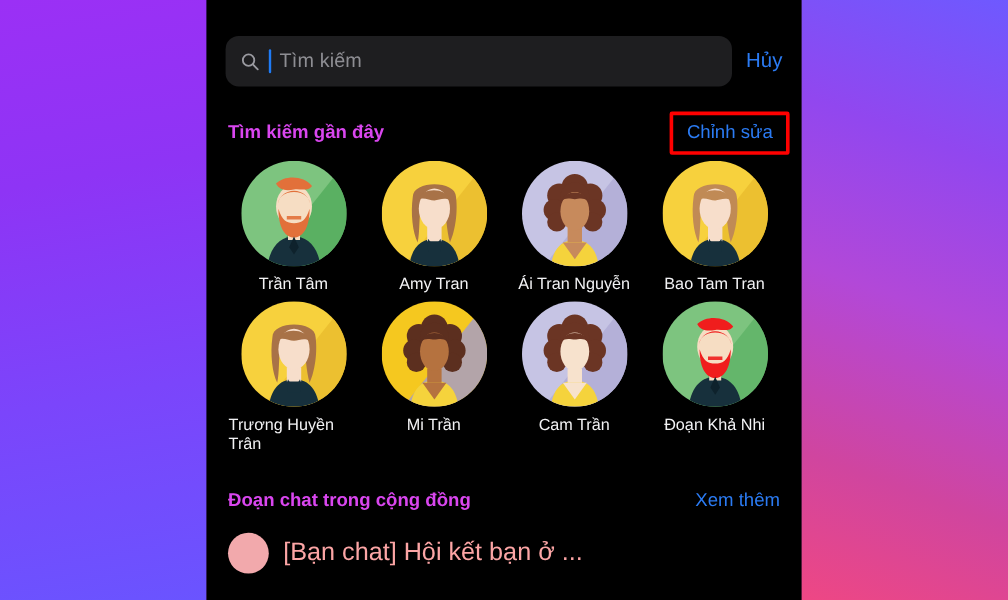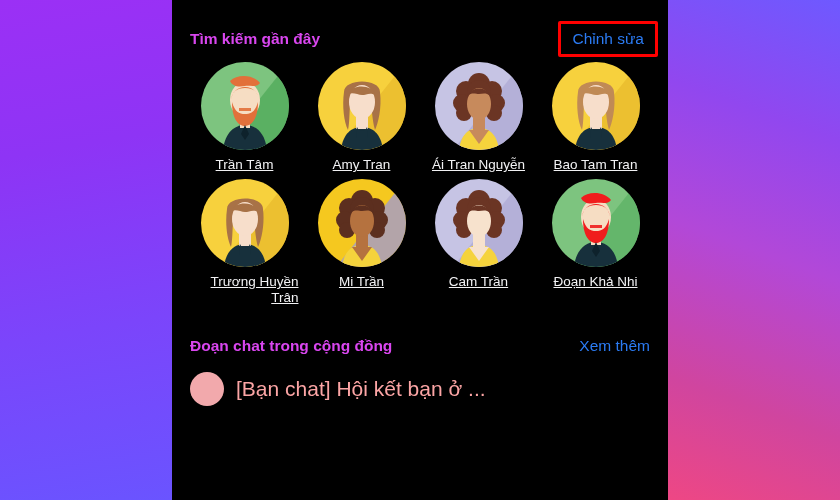--- a/index.html
+++ b/index.html
@@ -58,41 +58,52 @@
     padding:0 14px; margin-top:10px; row-gap:6px;
   }
   .cell { display:flex; flex-direction:column; align-items:center; }
   .av {
     width:88px; height:88px; border-radius:50%; overflow:hidden;
     position:relative; display:block;
   }
   .av svg { display:block; width:88px; height:88px; }
   .nm {
     margin-top:7px; color:#f2f2f4; font-size:13.5px; line-height:16px;
-    text-align:right; max-width:108px;text-decoration:underline;
+    text-align:left; max-width:108px;
   }
   
   .sechead2 {
     display:flex; align-items:center; justify-content:space-between;
     padding:0 18px; margin-top:28px; height:24px;
   }
   .chatrow {
     display:flex; align-items:center; gap:12px; padding:0 18px; margin-top:14px;
   }
   .chatav { width:34px; height:34px; border-radius:50%; background:#f2a9ac; flex:0 0 34px; }
   .chattxt { color:#fca5a5; font-size:21px; white-space:nowrap; overflow:hidden; }
 </style>
 </head>
 <body>
 
 <div id="backdrop-left"></div>
 <div id="backdrop-right"></div>
 
 <div id="phone">
 
+  <div class="searchrow">
+    <div class="searchbox">
+      <svg class="mag" viewBox="0 0 20 20">
+        <circle cx="8.4" cy="8.4" r="5.6" fill="none" stroke="#9a9aa0" stroke-width="1.8"></circle>
+        <line x1="12.6" y1="12.6" x2="17.4" y2="17.4" stroke="#9a9aa0" stroke-width="1.8" stroke-linecap="round"></line>
+      </svg>
+      <span class="caret"></span>
+      <span class="ph">Tìm kiếm</span>
+    </div>
+    <span class="cancel">Hủy</span>
+  </div>
 
   <div class="sechead">
     <span class="sechead-title">Tìm kiếm gần đây</span>
     <span class="hilite-wrap">
       <span class="sechead-action">Chỉnh sửa</span>
     </span>
   </div>
 
   <div class="grid">
       <div class="cell">

